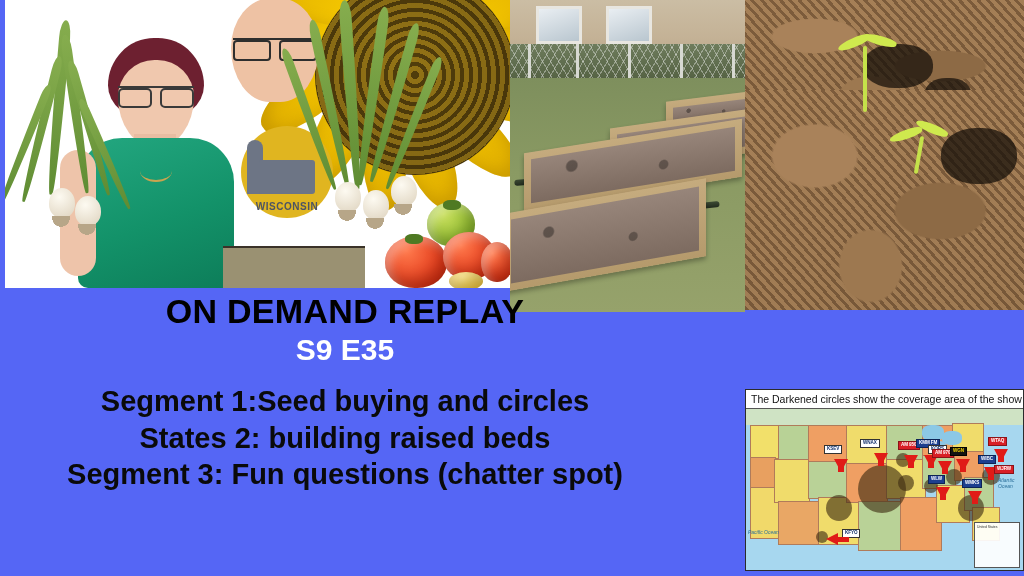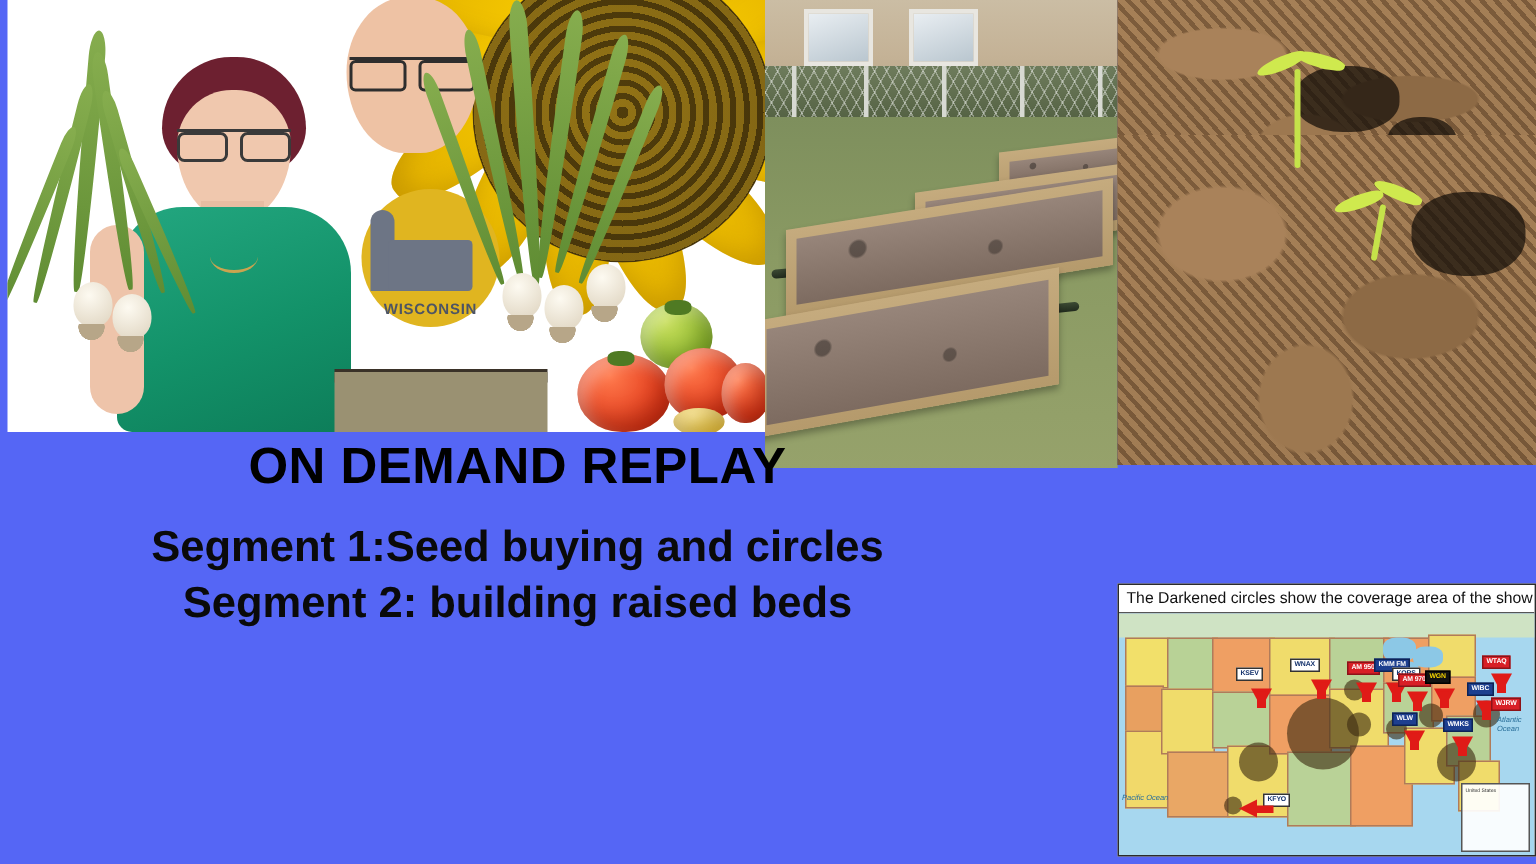--- a/index.html
+++ b/index.html
@@ -376,23 +376,25 @@
     <div class="sprout" style="left:144px; top:120px;">
       <div class="sprout-stem" style="left:28px; top:16px; height:38px; transform:rotate(10deg);"></div>
       <div class="sprout-leaf" style="left:0; top:10px; transform:rotate(-18deg);"></div>
       <div class="sprout-leaf" style="left:26px; top:4px; transform:rotate(24deg);"></div>
     </div>
   </div>
 </div>
 
 <div class="text-block">
   <div class="title-main">ON DEMAND REPLAY</div>
+  <div class="title-sub">S9 E35</div>
   <div class="segments">
     <div class="segment-line">Segment 1:Seed buying and circles</div>
-    <div class="segment-line">Segment 2: building raised beds</div>
+    <div class="segment-line">States 2: building raised beds</div>
+    <div class="segment-line">Segment 3: Fun questions (chatter spot)</div>
   </div>
 </div>
 
 <div id="map-inset">
   <div class="map-caption">The Darkened circles show the coverage area of the show 2025</div>
   <div class="map-body">
     <div class="canada"></div>
 
     <div class="us-state" style="left:4px;  top:16px; width:30px; height:34px; background:#f2e06a;"></div>
     <div class="us-state" style="left:4px;  top:48px; width:26px; height:34px; background:#e8a060;"></div>

